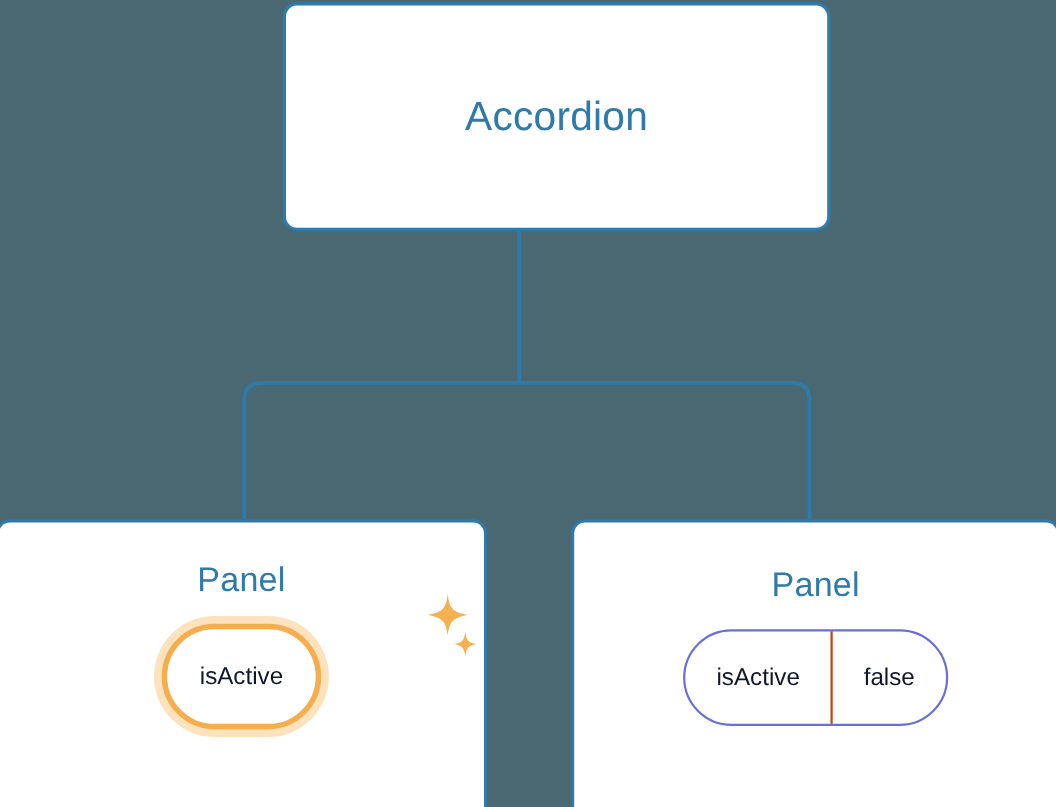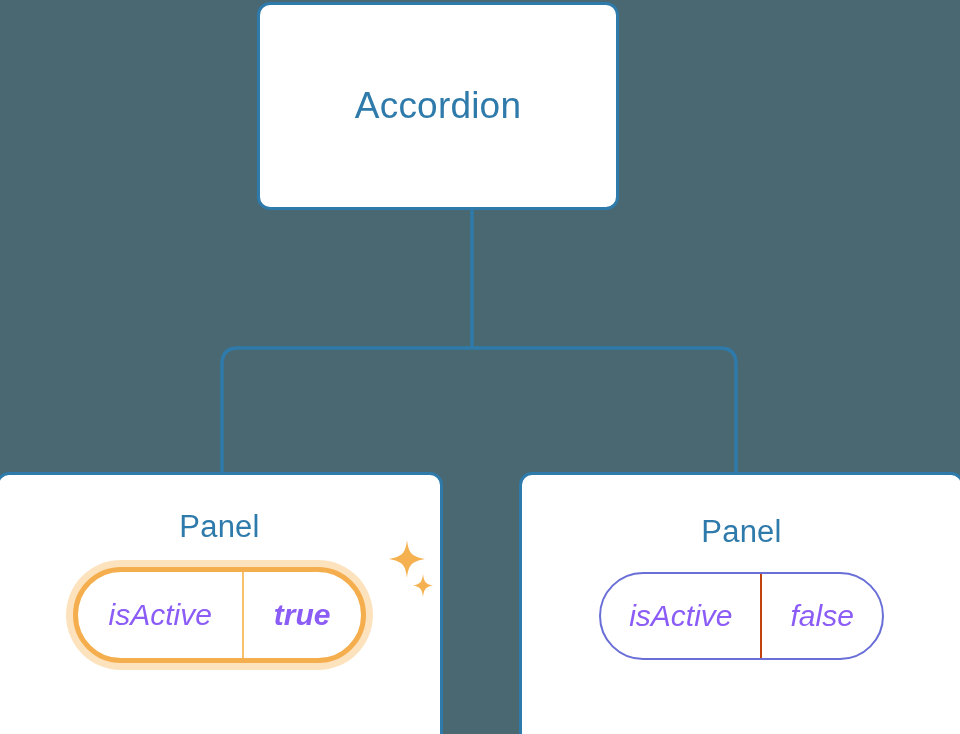--- a/index.html
+++ b/index.html
@@ -44,21 +44,21 @@
     font-weight: 400;
     text-align: center;
     letter-spacing: 0.2px;
     white-space: nowrap;
   }
 
   
   #root-node {
     left: 257px;
     top: 2px;
-    width: 362px;
+    width: 498px;
     height: 208px;
     display: flex;
     align-items: center;
     justify-content: center;
   }
 
   
   .panel-node {
     top: 472px;
     height: 262px;
@@ -99,25 +99,24 @@
     align-items: stretch;
     border-radius: 999px;
     box-sizing: border-box;
     background: #ffffff;
   }
 
   .pill-cell {
     display: flex;
     align-items: center;
     justify-content: center;
-    font-size: 30px;
-    color: #8b5cf6;
+    font-size: 22px;
+    color: #0f172a;
     white-space: nowrap;
     box-sizing: border-box;
-    font-style: italic;
   }
 
   
   .pill--plain {
     border: 2px solid #6a6fd8;
     height: 88px;
   }
   .pill--plain .pill-cell { padding: 0 28px; }
   .pill--plain .pill-cell + .pill-cell {
     border-left: 2px solid #c2410c;
@@ -161,21 +160,20 @@
 
   <div class="node" id="root-node">
     <div class="node-title">Accordion</div>
   </div>
 
   <div class="node panel-node" id="panel-left">
     <div class="node-title panel-title">Panel</div>
     <div class="prop-row">
       <div class="pill pill--highlight">
         <div class="pill-cell pill-name">isActive</div>
-        <div class="pill-cell pill-value">true</div>
       </div>
     </div>
   </div>
 
   <svg class="sparkles" id="pill-sparkles" viewBox="0 0 60 66" xmlns="http://www.w3.org/2000/svg">
     <path d="M26 2 C27.5 15 30.5 18.5 44 21 C30.5 23.5 27.5 27 26 40 C24.5 27 21.5 23.5 8 21 C21.5 18.5 24.5 15 26 2 Z" fill="#f5b04f"></path>
     <path d="M42 36 C43 44 44.5 46 52 47.5 C44.5 49 43 51 42 59 C41 51 39.5 49 32 47.5 C39.5 46 41 44 42 36 Z" fill="#f5b04f"></path>
   </svg>
 
   <div class="node panel-node" id="panel-right">

